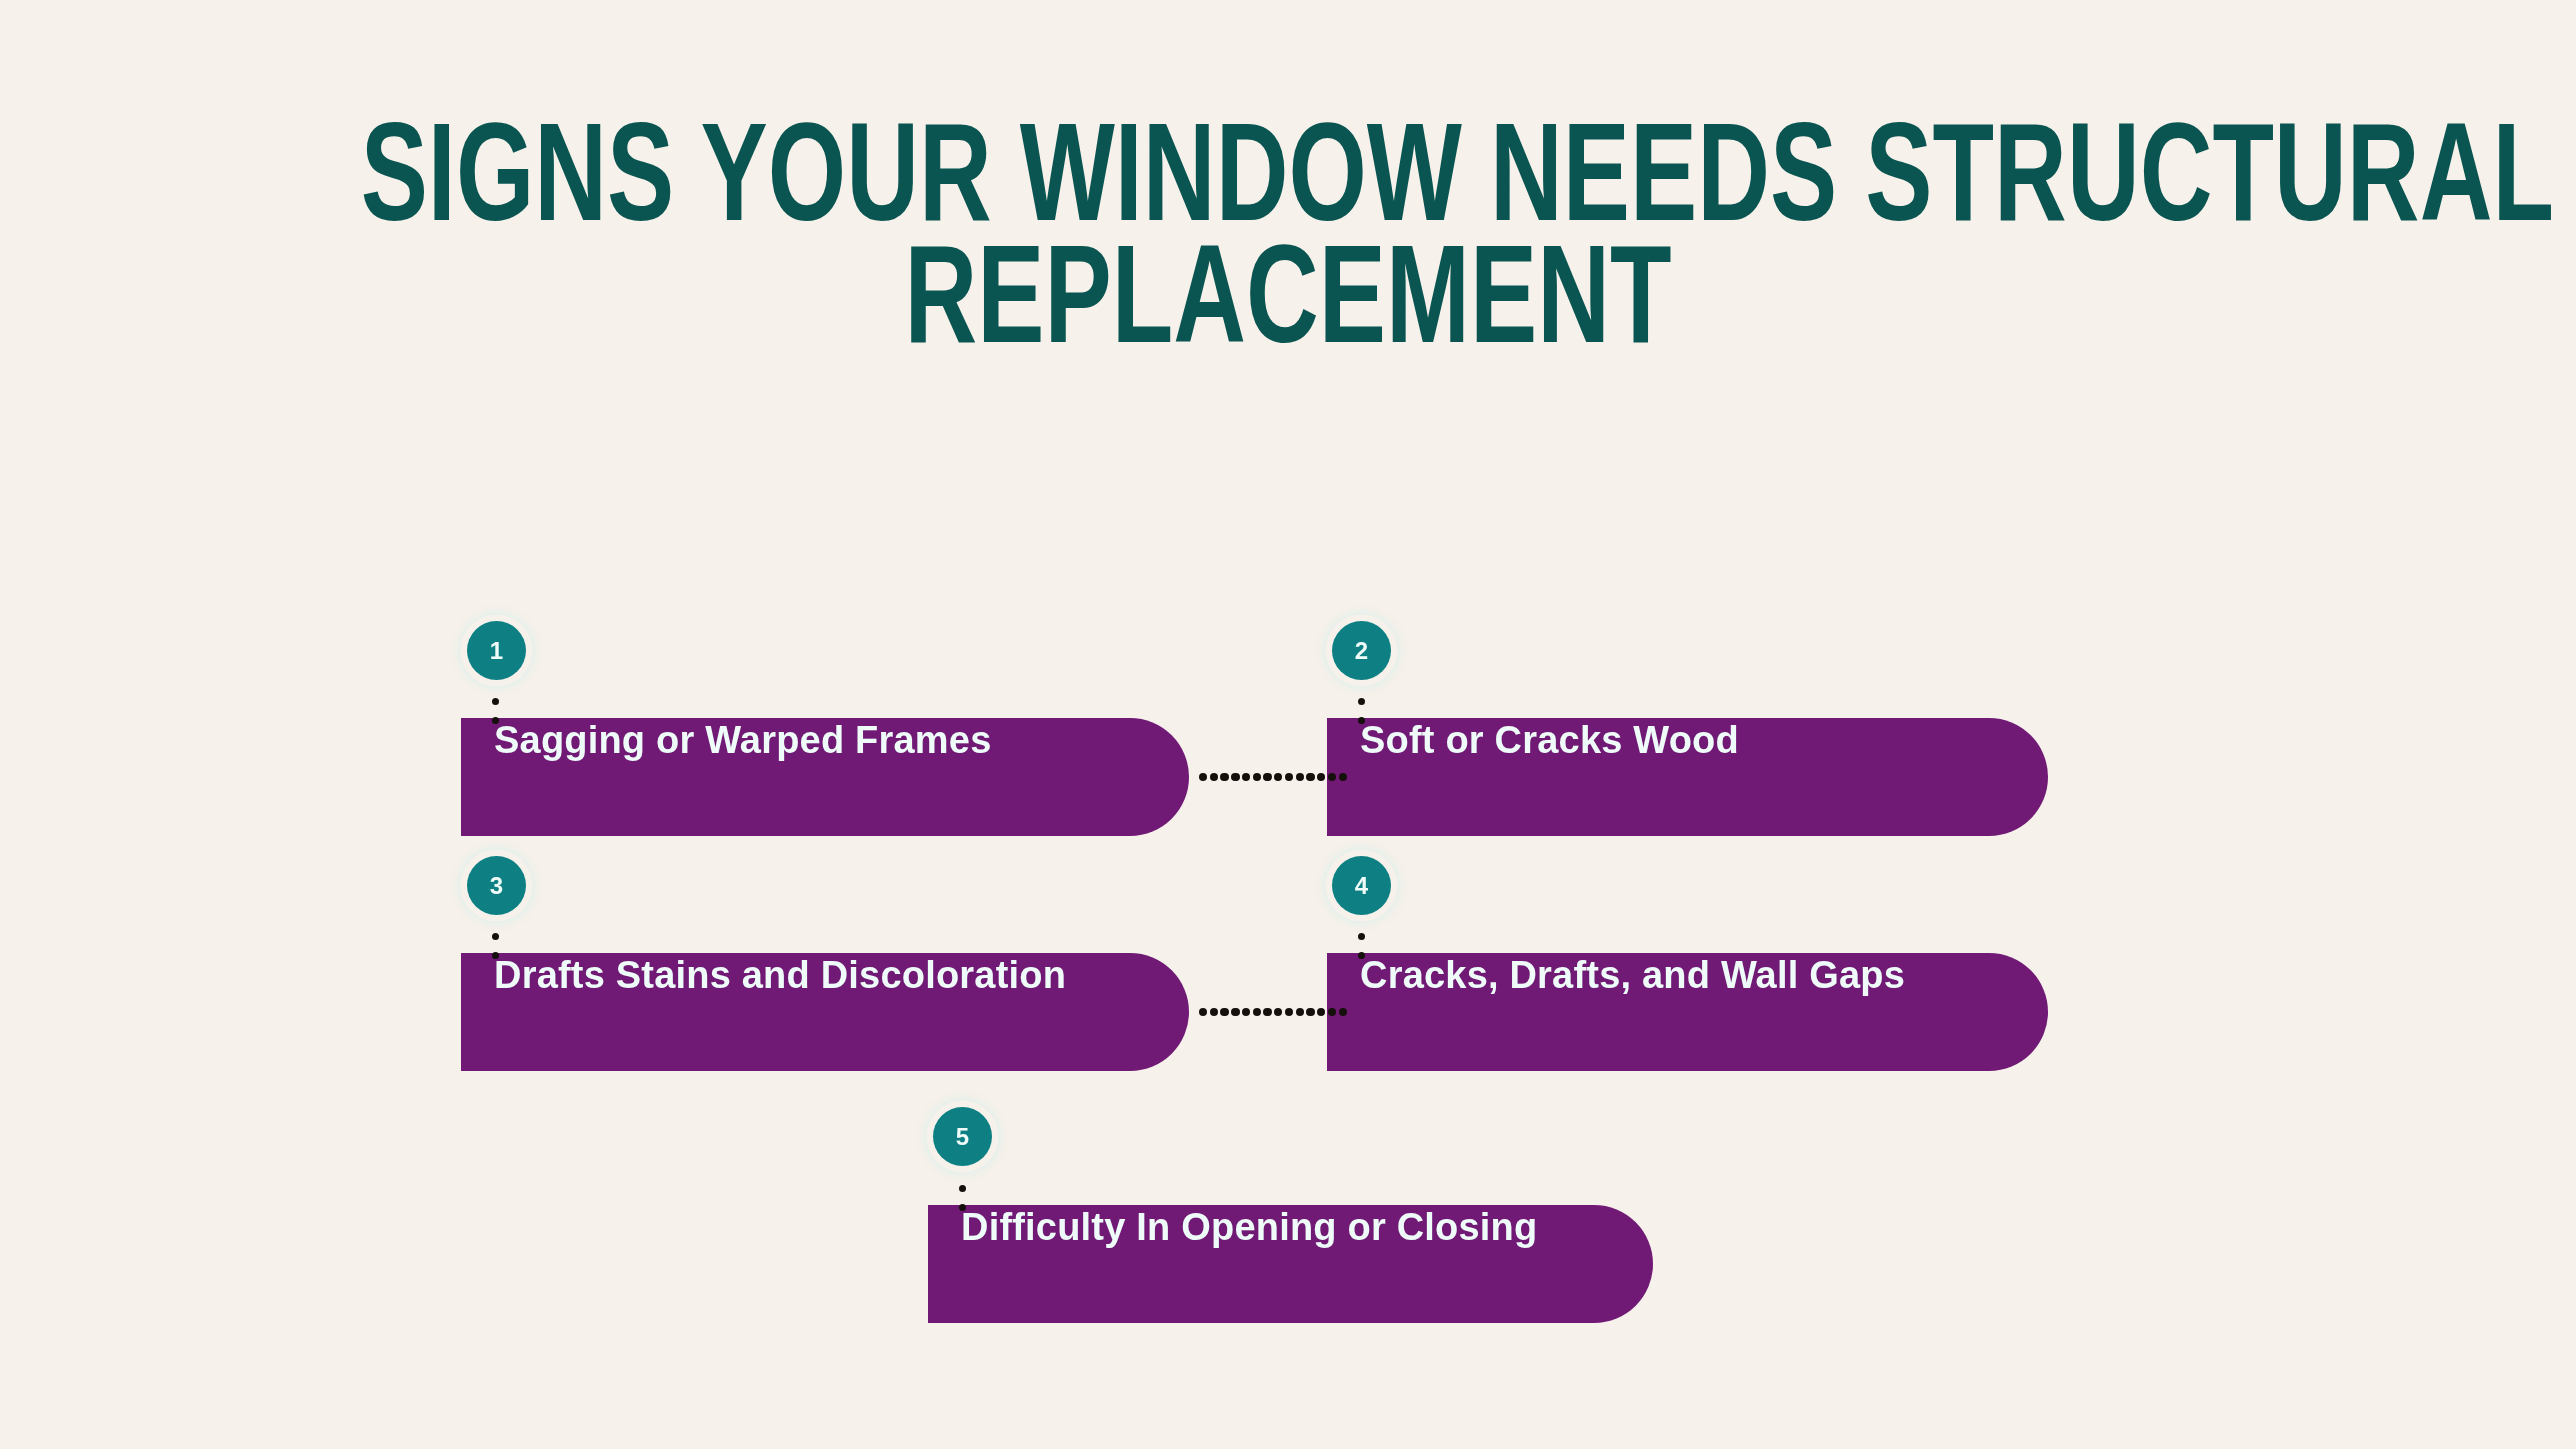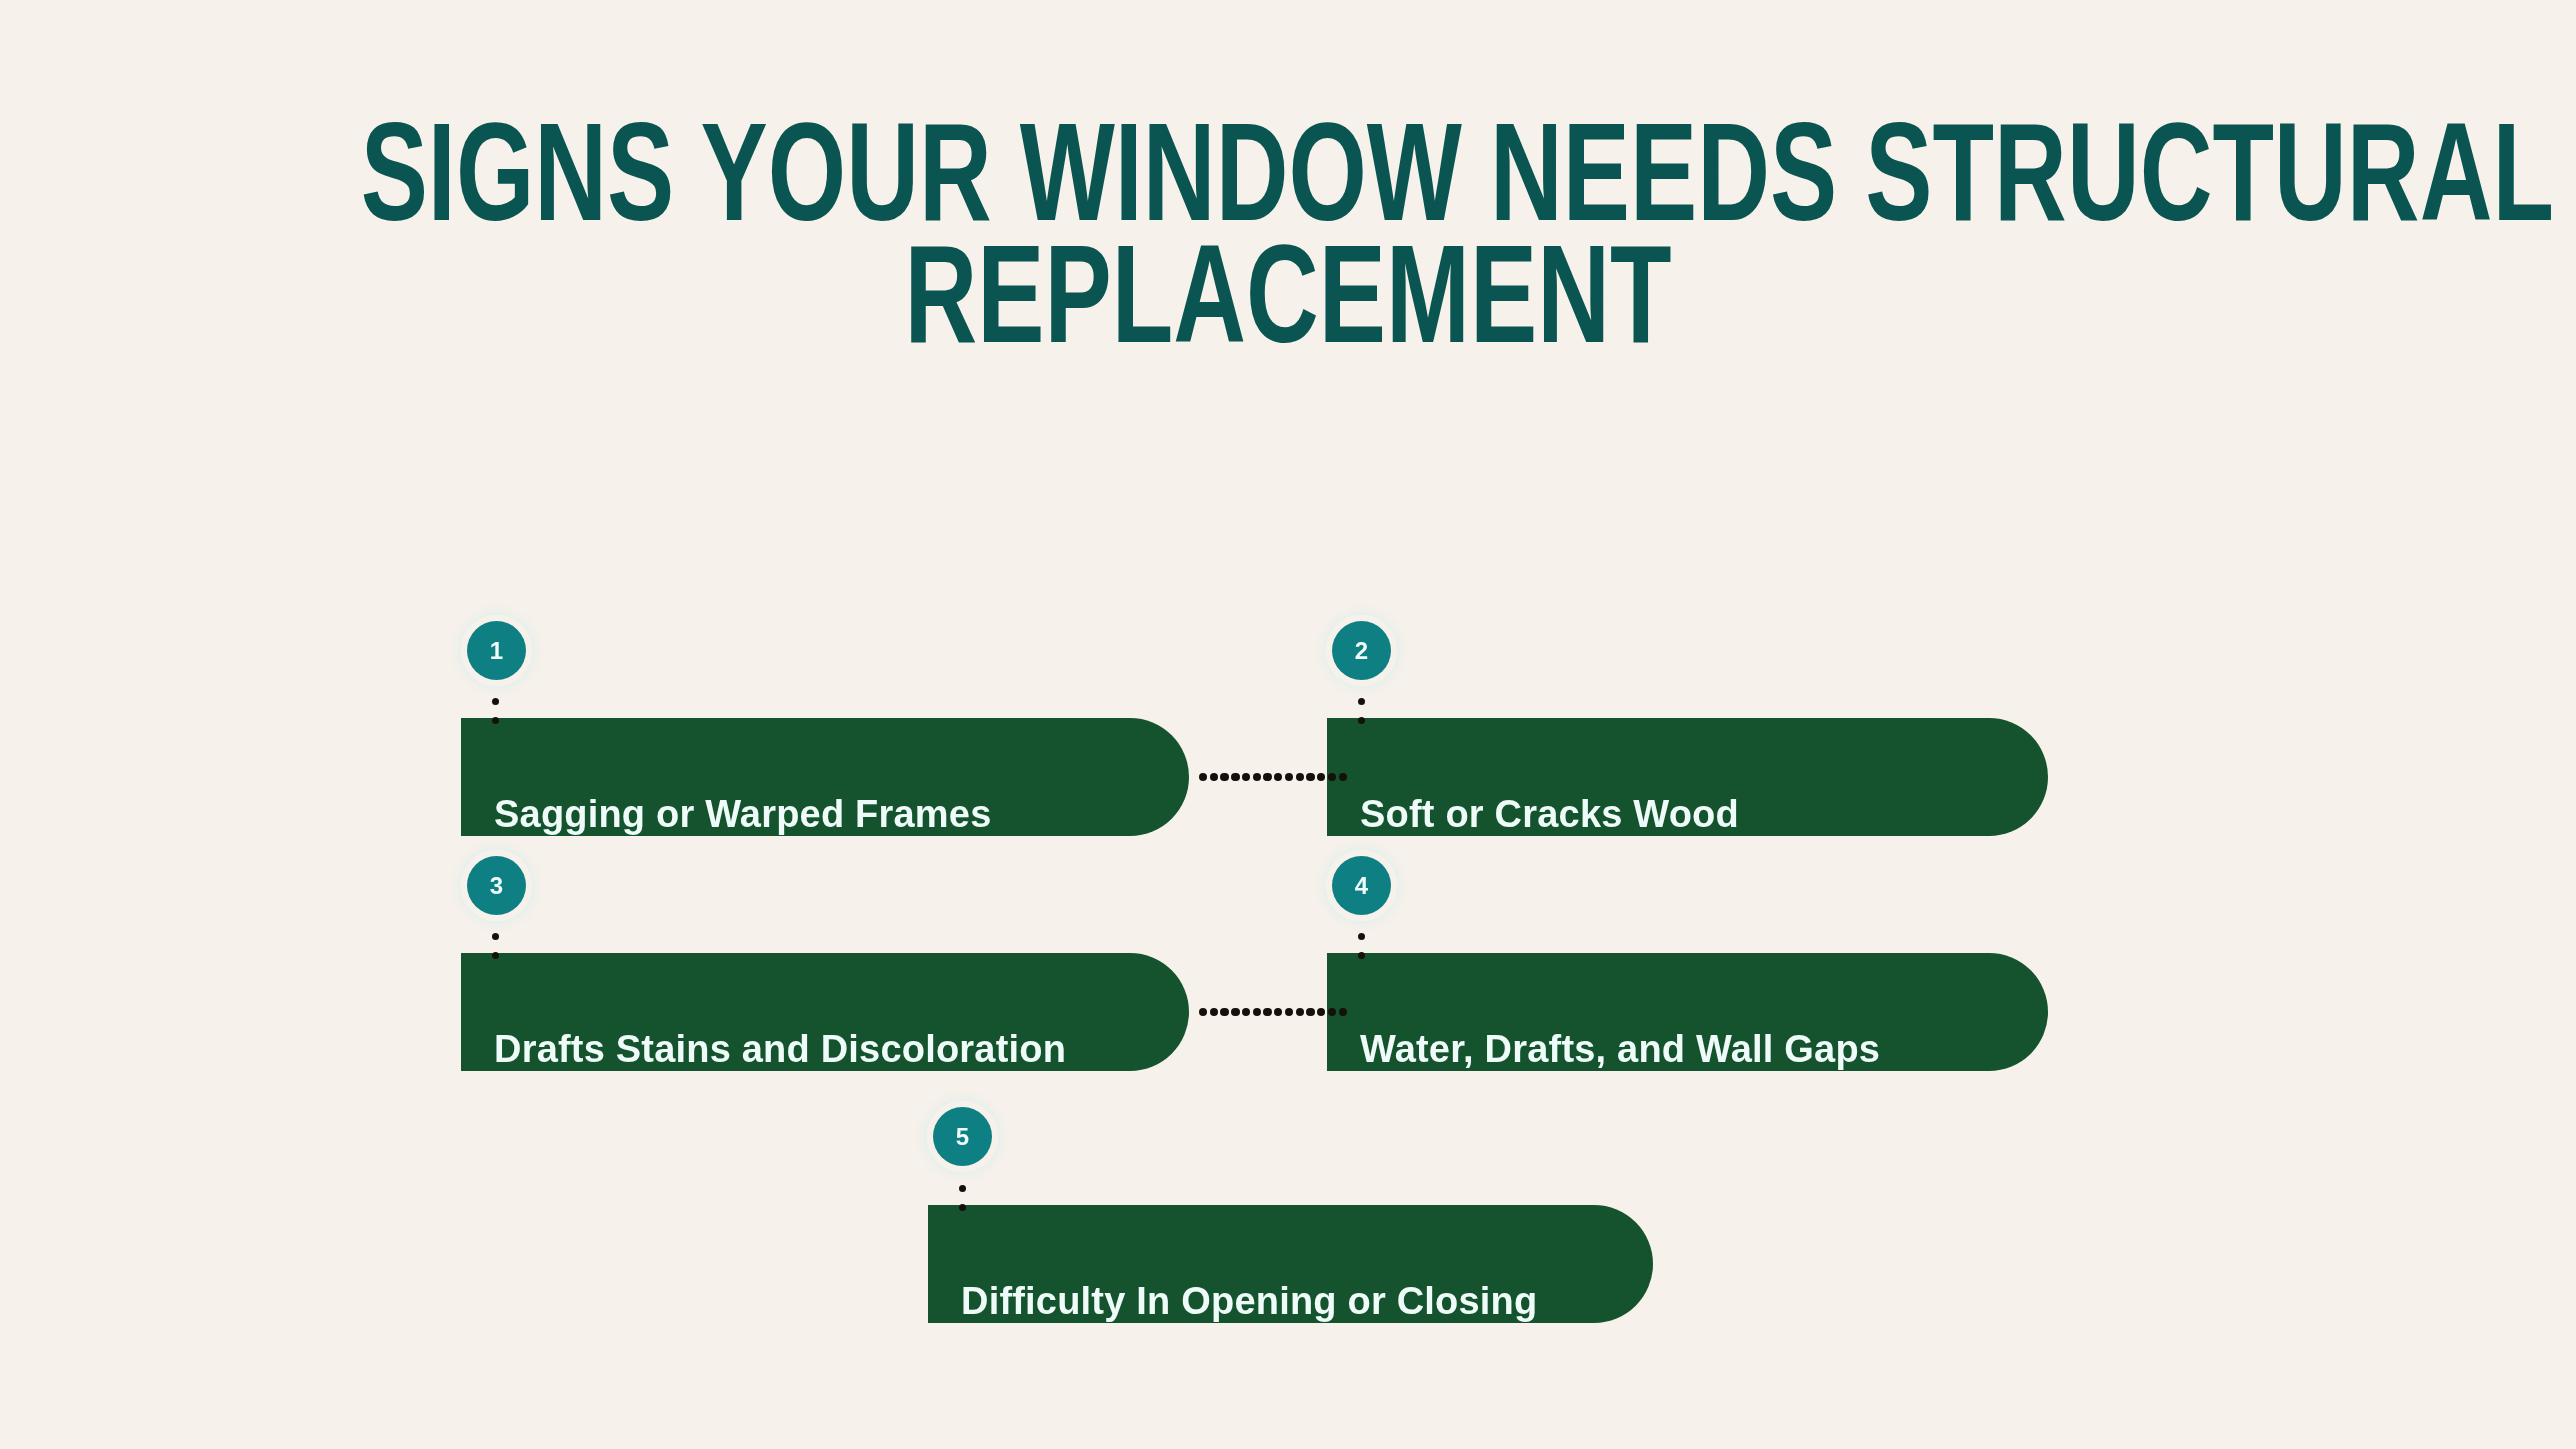--- a/index.html
+++ b/index.html
@@ -55,24 +55,24 @@
     left: 0;
     top: 0;
     width: 2576px;
     height: 1449px;
   }
 
   
   .pill {
     position: absolute;
     height: 118px;
-    background: #14532d;
+    background: #701a75;
     border-radius: 0 59px 59px 0;
     display: flex;
-    align-items: flex-end;
+    align-items: flex-start;
     box-sizing: border-box;
     padding-left: 33px;
     padding-right: 65px;
   }
   .pill-label {
     color: #eefbf8;
     font-family: "Liberation Sans", sans-serif;
     font-weight: 700;
     font-size: 38px;
     line-height: 44px;
@@ -213,21 +213,21 @@
     </div>
 
     <div class="badge" style="left:1332px; top:856px;">
       <span>4</span>
     </div>
     <div class="stem" style="left:1358px; top:933px; height:26px;">
       <span class="dot"></span>
       <span class="dot"></span>
     </div>
     <div class="pill" style="left:1327px; top:953px; width:721px;">
-      <span class="pill-label">Water, Drafts, and Wall Gaps</span>
+      <span class="pill-label">Cracks, Drafts, and Wall Gaps</span>
     </div>
 
     <div class="badge" style="left:933px; top:1107px;">
       <span>5</span>
     </div>
     <div class="stem" style="left:959px; top:1185px; height:26px;">
       <span class="dot"></span>
       <span class="dot"></span>
     </div>
     <div class="pill" style="left:928px; top:1205px; width:725px;">

